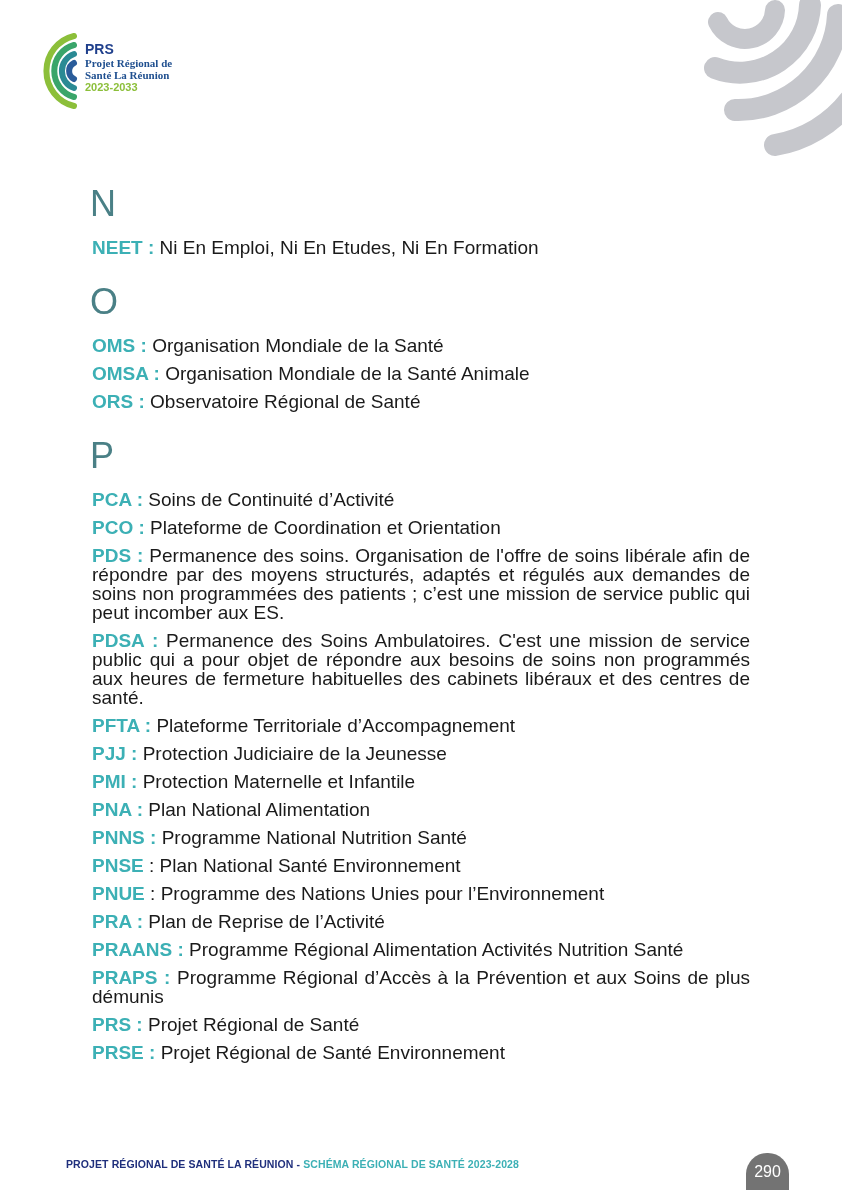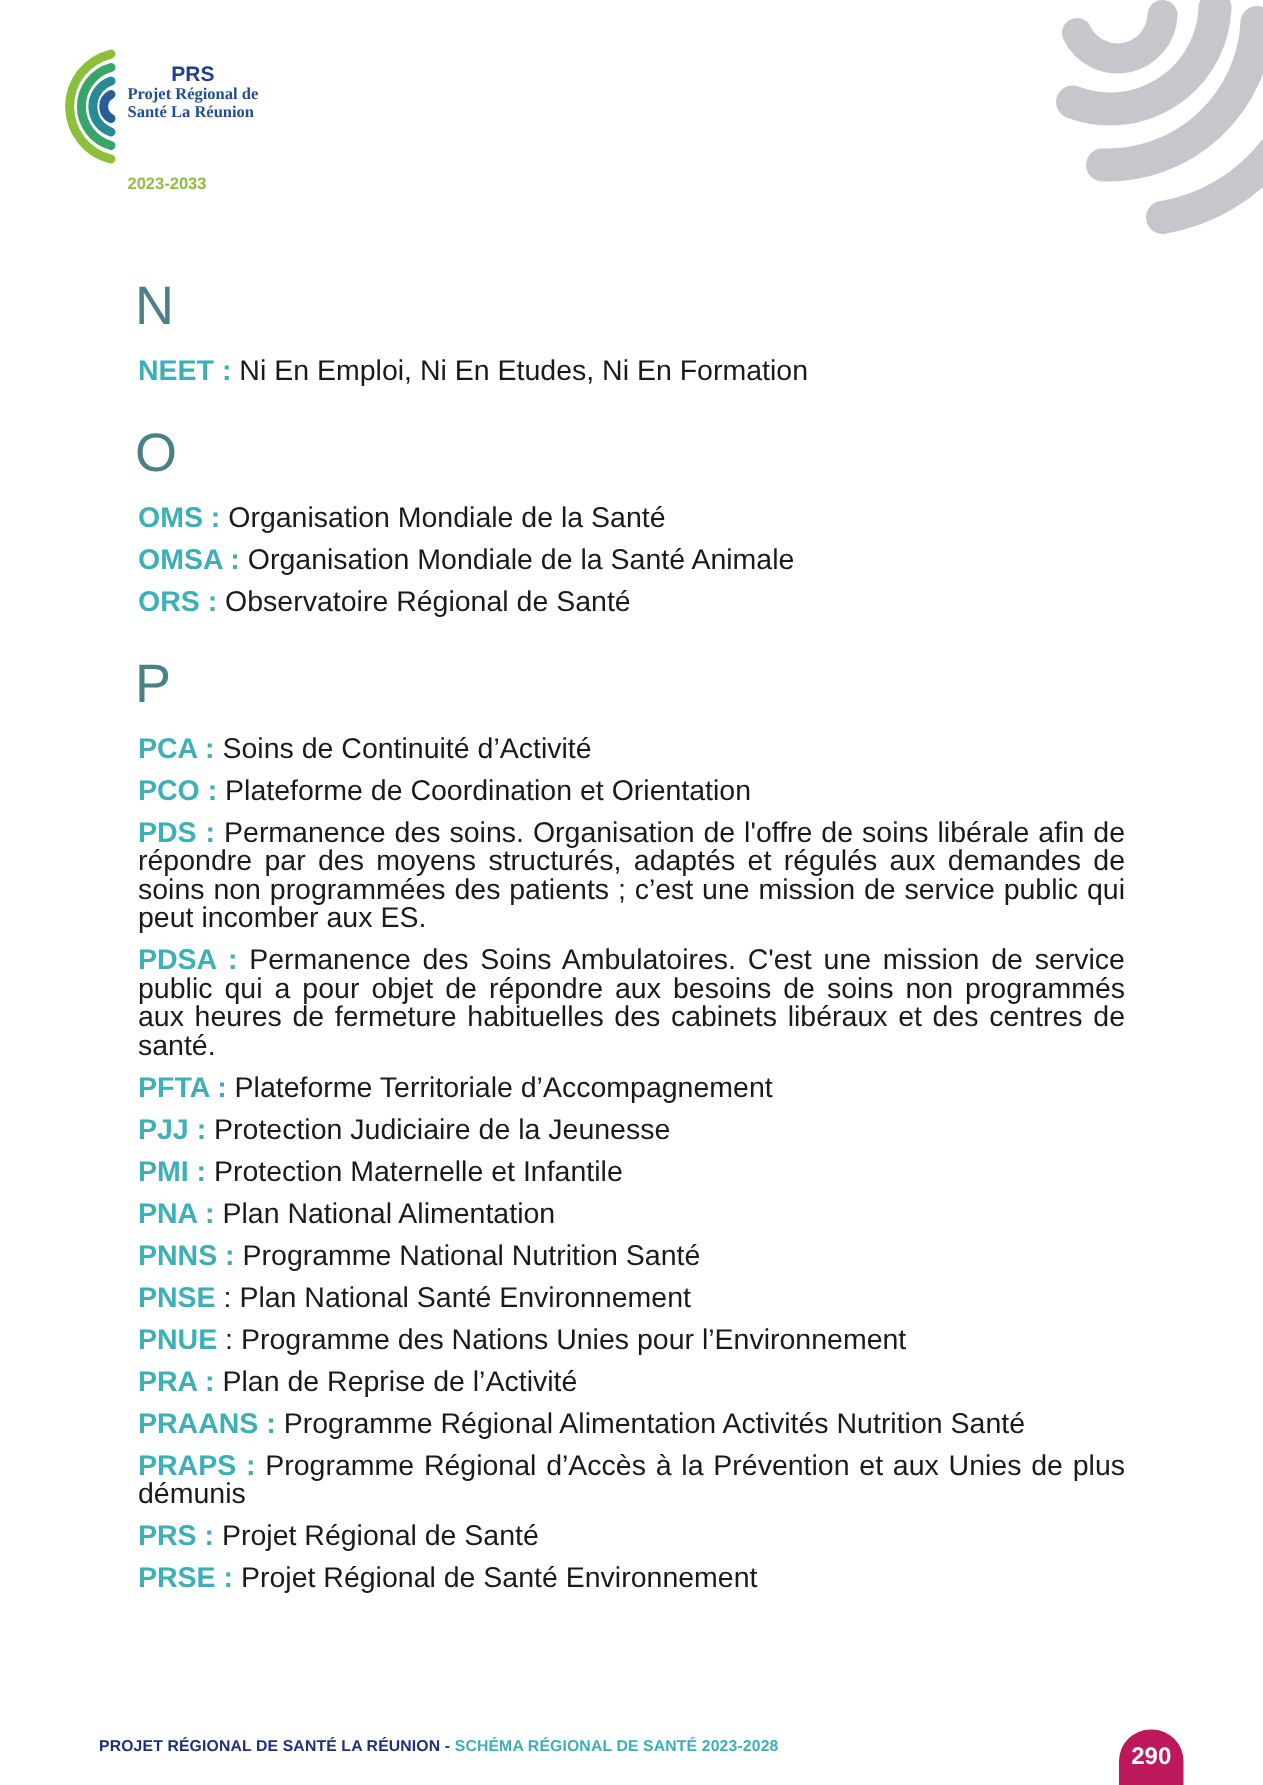--- a/index.html
+++ b/index.html
@@ -1,35 +1,35 @@
 <!DOCTYPE html>
 <html><head>
 <meta charset="utf-8">
 <style>
   html, body { margin:0; padding:0; background:#ffffff; }
   body { width:842px; height:1190px; position:relative; overflow:hidden;
          font-family:"Liberation Sans", sans-serif; color:#1a1a1a; }
   .logo { position:absolute; left:26px; top:30px; width:180px; height:82px; }
   .logo svg { position:absolute; left:0; top:0; }
   .logo-text { position:absolute; left:59px; top:12px; line-height:12px; }
-  .logo-prs { font-weight:bold; font-size:14px; color:#1f3f8c; line-height:15px;text-align:center; }
+  .logo-prs { font-weight:bold; font-size:14px; color:#1f3f8c; line-height:15px; }
   .logo-line { font-weight:bold; font-size:11px; color:#1f4f8f;font-family:Liberation Serif, serif; }
-  .logo-years { font-weight:bold; font-size:11px; color:#8cbf3a;margin-top:36px; }
+  .logo-years { font-weight:bold; font-size:11px; color:#8cbf3a; }
   .deco { position:absolute; right:0; top:0; width:152px; height:160px; }
   .content { position:absolute; left:92px; top:184px; width:658px; }
   .letter { font-size:36px; color:#4a8086; line-height:40px; margin:0 0 14px -2px; font-weight:normal; }
   .entry { font-size:19px; line-height:19px; margin:0 0 9px 0; text-align:justify; }
   .abbr { color:#3cb0b5; font-weight:bold; }
   .sec-gap { height:16px; }
   .footer { position:absolute; left:66px; top:1158px; font-size:10.5px; font-weight:bold; letter-spacing:0.1px; }
   .footer .f1 { color:#1f2f7c; }
   .footer .f2 { color:#3cb0b5; }
   .pagenum { position:absolute; left:746px; top:1153px; width:43px; height:37px;
-             background:#be185d; border-radius:21px 21px 0 0; color:#fff;
-             font-weight:bold; font-size:16px; text-align:center; line-height:37px; }
+             background:#737373; border-radius:21px 21px 0 0; color:#fff;
+             font-weight:normal; font-size:16px; text-align:center; line-height:37px; }
 </style>
 </head>
 <body>
 
 <div class="logo">
   <svg width="56" height="82" viewBox="0 0 56 82">
     <path d="M48 6 A36 36 0 0 0 48 76" fill="none" stroke="#8cbf3a" stroke-width="6" stroke-linecap="round"></path>
     <path d="M48 15 A27 27 0 0 0 48 67" fill="none" stroke="#3aa56a" stroke-width="6" stroke-linecap="round"></path>
     <path d="M48 24 A18 18 0 0 0 48 58" fill="none" stroke="#2a8a94" stroke-width="6" stroke-linecap="round"></path>
     <path d="M48 33 A9 9 0 0 0 48 49" fill="none" stroke="#2a5c9a" stroke-width="6" stroke-linecap="round"></path>
@@ -72,21 +72,21 @@
     <p class="entry"><span class="abbr">PDSA :</span><span> Permanence des Soins Ambulatoires. C'est une mission de service public qui a pour objet de répondre aux besoins de soins non programmés aux heures de fermeture habituelles des cabinets libéraux et des centres de santé.</span></p>
     <p class="entry"><span class="abbr">PFTA :</span><span> Plateforme Territoriale d’Accompagnement</span></p>
     <p class="entry"><span class="abbr">PJJ :</span><span> Protection Judiciaire de la Jeunesse</span></p>
     <p class="entry"><span class="abbr">PMI :</span><span> Protection Maternelle et Infantile</span></p>
     <p class="entry"><span class="abbr">PNA :</span><span> Plan National Alimentation</span></p>
     <p class="entry"><span class="abbr">PNNS :</span><span> Programme National Nutrition Santé</span></p>
     <p class="entry"><span class="abbr">PNSE</span><span> : Plan National Santé Environnement</span></p>
     <p class="entry"><span class="abbr">PNUE</span><span> : Programme des Nations Unies pour l’Environnement</span></p>
     <p class="entry"><span class="abbr">PRA :</span><span> Plan de Reprise de l’Activité</span></p>
     <p class="entry"><span class="abbr">PRAANS :</span><span> Programme Régional Alimentation Activités Nutrition Santé</span></p>
-    <p class="entry"><span class="abbr">PRAPS :</span><span> Programme Régional d’Accès à la Prévention et aux Unies de plus démunis</span></p>
+    <p class="entry"><span class="abbr">PRAPS :</span><span> Programme Régional d’Accès à la Prévention et aux Soins de plus démunis</span></p>
     <p class="entry"><span class="abbr">PRS :</span><span> Projet Régional de Santé</span></p>
     <p class="entry"><span class="abbr">PRSE :</span><span> Projet Régional de Santé Environnement</span></p>
   </div>
 </div>
 
 <div class="footer">
   <span class="f1">PROJET RÉGIONAL DE SANTÉ LA RÉUNION</span><span class="f1"> - </span><span class="f2">SCHÉMA RÉGIONAL DE SANTÉ 2023-2028</span>
 </div>
 <div class="pagenum">290</div>
 

